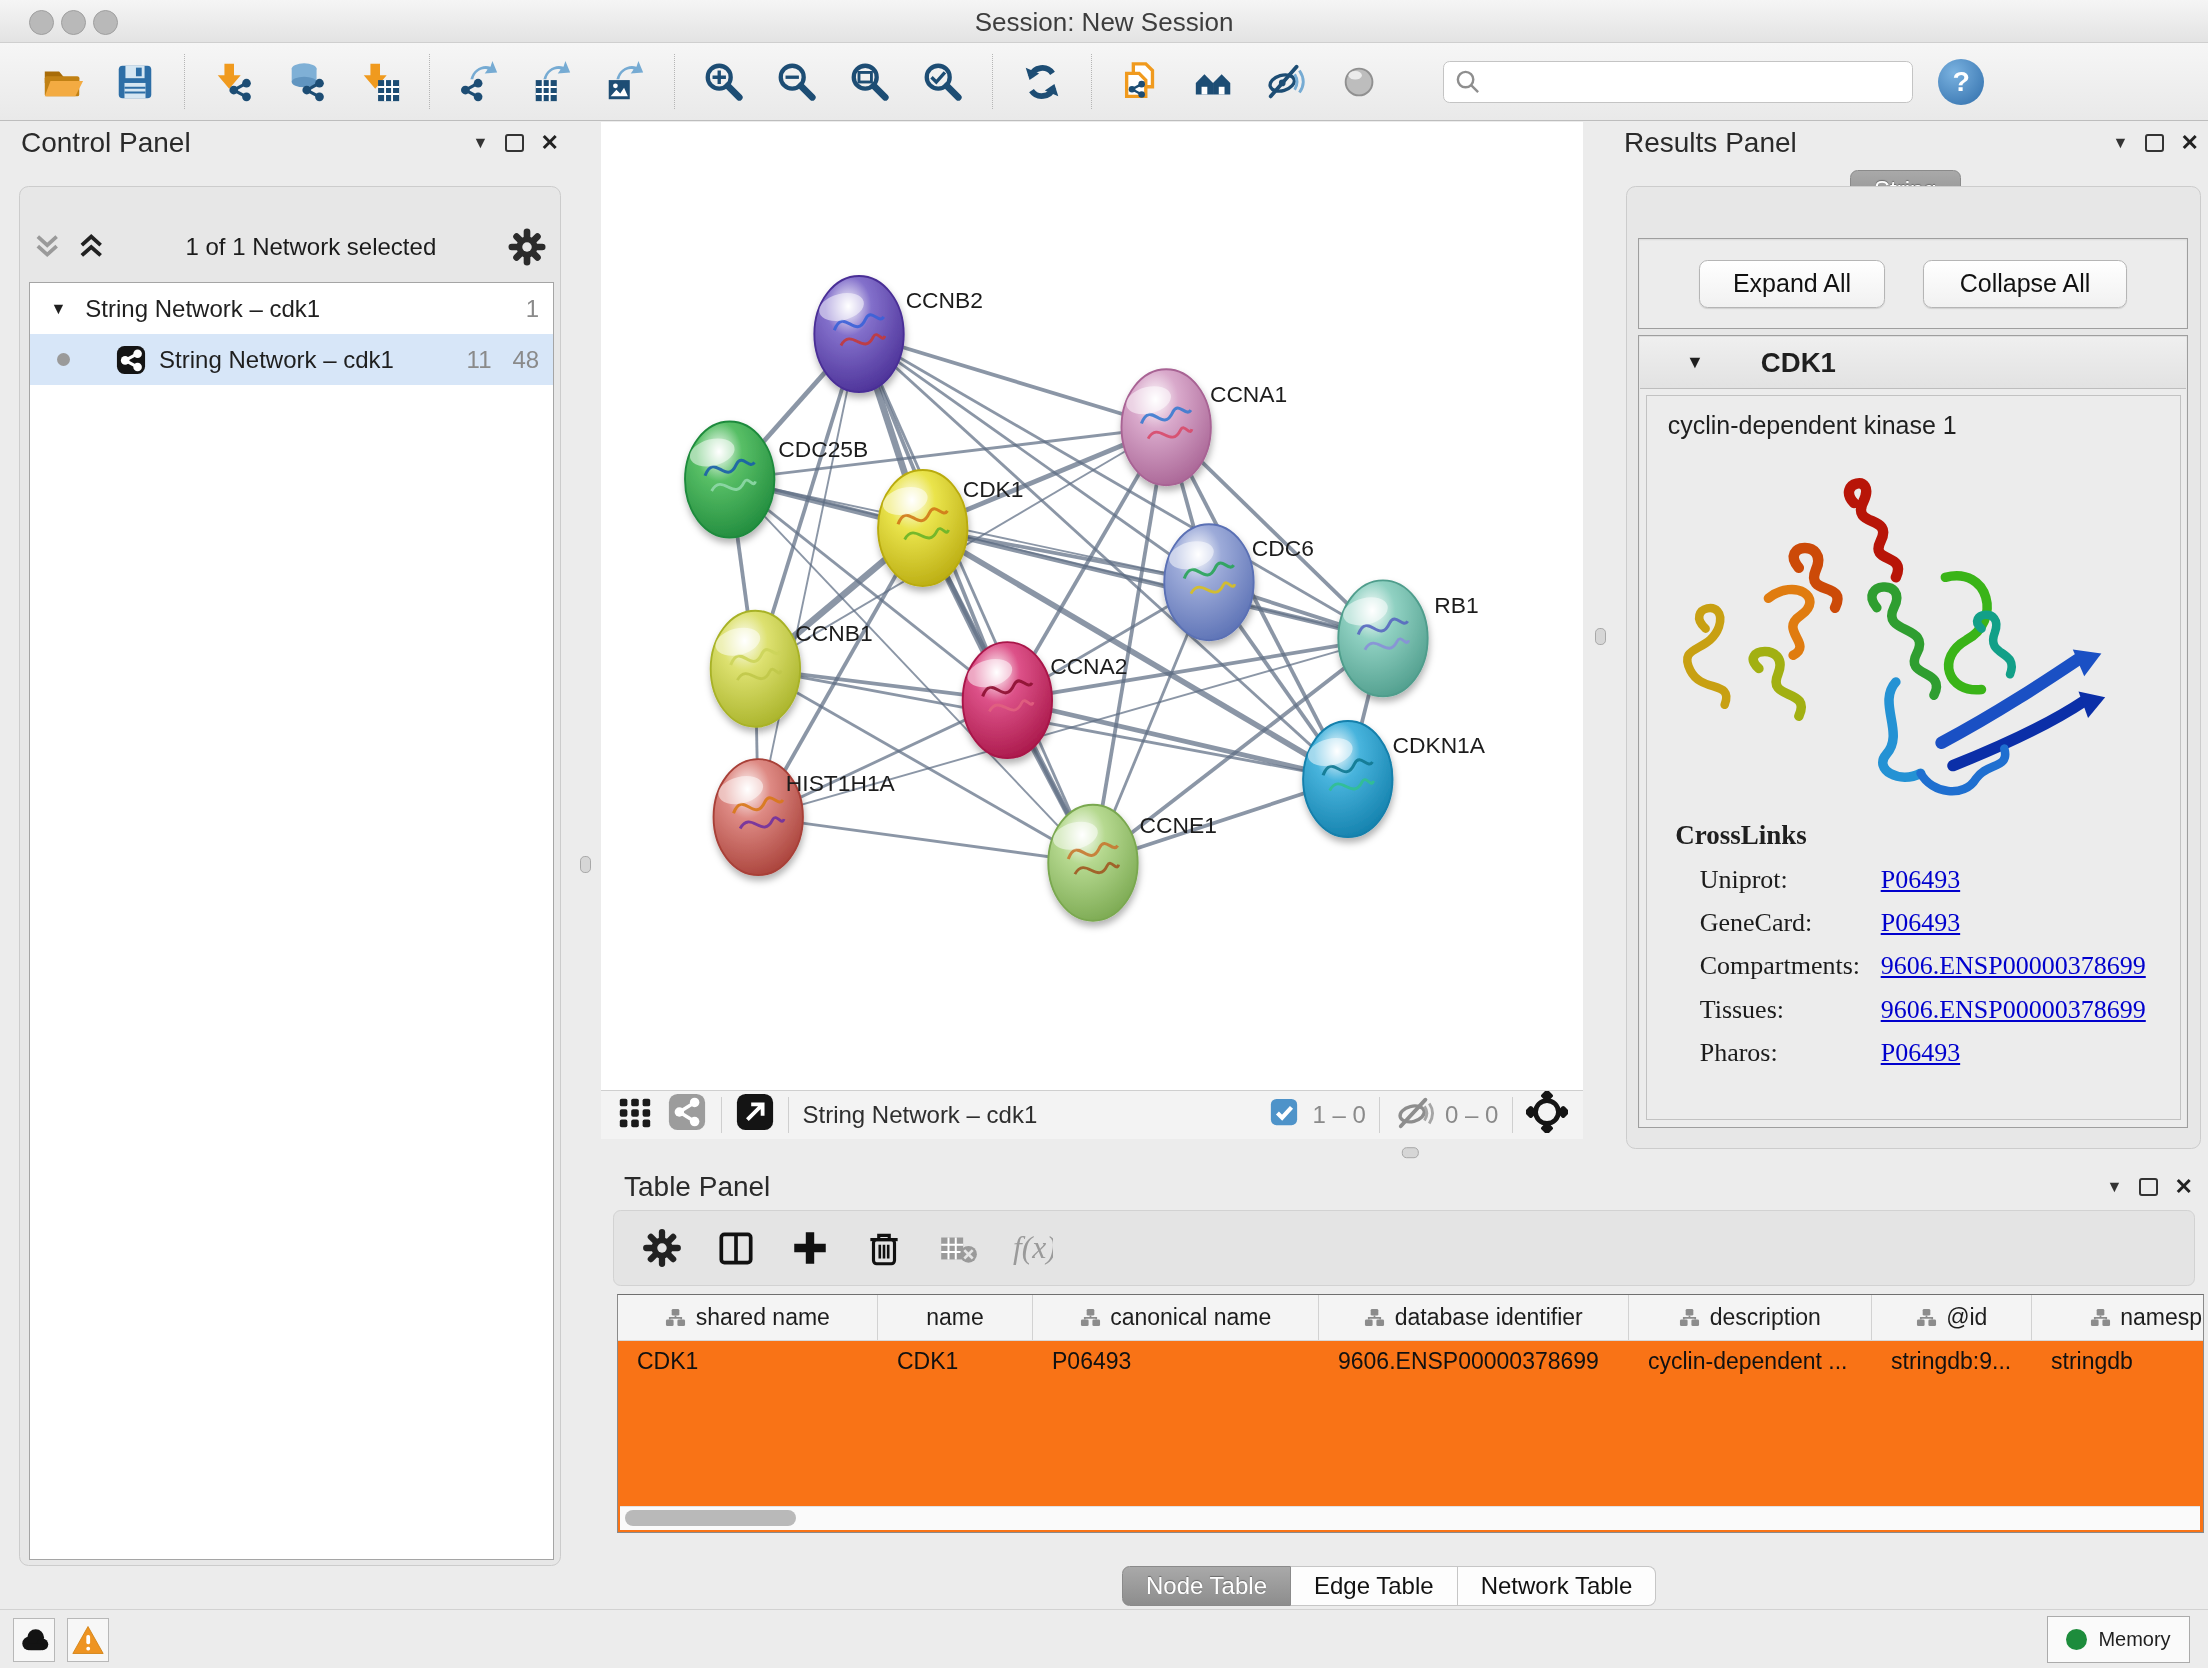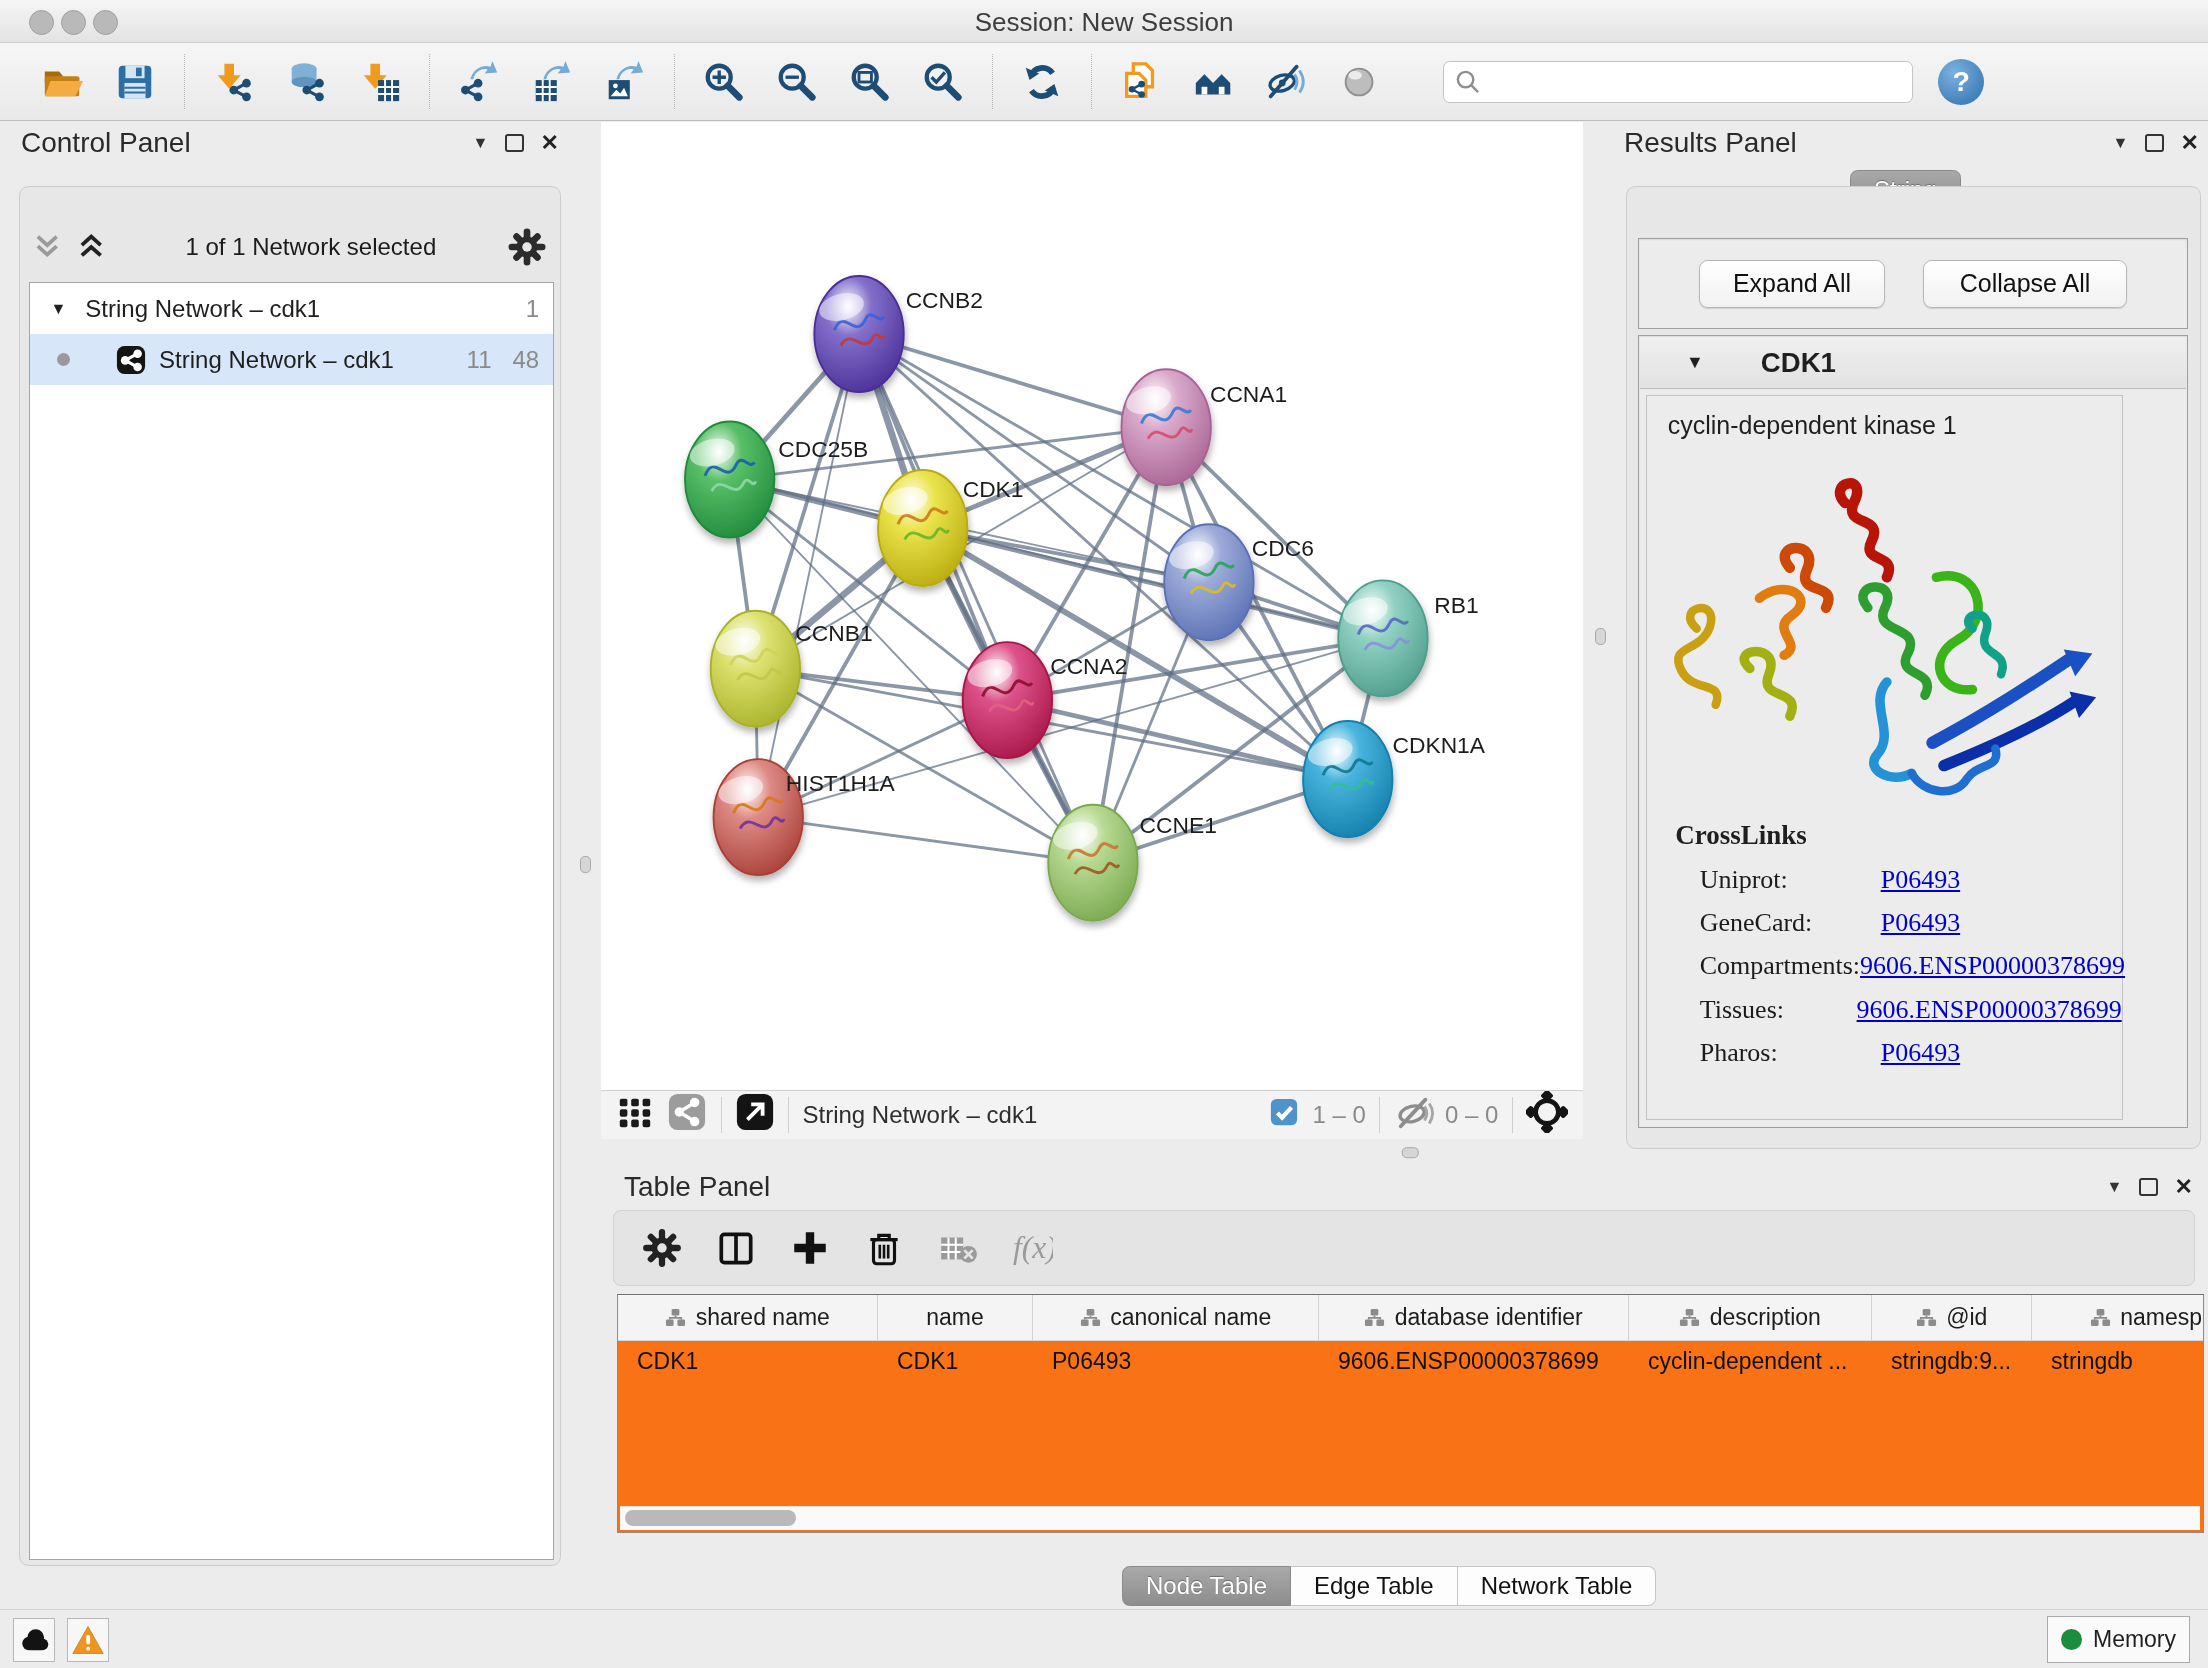--- a/index.html
+++ b/index.html
@@ -63,21 +63,21 @@
   .ns-sep{width:0;height:36px;border-left:1px solid #cfcfcf;margin:0 13.3px;}
   .gray-num{color:#8a8a8a;}
   
   #rp-header{left:1624px;top:126px;width:575px;height:34px;display:flex;align-items:center;justify-content:space-between;}
   #rp-tab{left:1850px;top:170px;}
   #rp-box{left:1626px;top:186px;width:573px;height:961px;}
   #rp-btnbox{left:1638px;top:238px;width:550px;height:91px;display:flex;align-items:center;justify-content:center;gap:38px;box-sizing:border-box;}
   #rp-scroll{left:1638px;top:335px;width:550px;height:793px;box-sizing:border-box;}
   #sec-header{position:absolute;left:1px;top:1px;width:546px;height:51px;background:linear-gradient(#efefef,#e2e2e2);
               border-bottom:1px solid #bdbdbd;display:flex;align-items:center;}
-  #sec-body{position:absolute;left:6.7px;top:59px;width:477px;height:725px;border:1px solid #c2c2c2;background:#ececec;box-sizing:border-box;}
+  #sec-body{position:absolute;left:6.7px;top:59px;width:535px;height:725px;border:1px solid #c2c2c2;background:#ececec;box-sizing:border-box;}
   .serif{font-family:"Liberation Serif",serif;}
   .xl-row{display:flex;font-size:26px;margin:13.3px 0 13.3px 53px;}
   .xl-row .lbl{width:181px;color:#1b1b1b;}
   .xl-row a{color:#0000cd;text-decoration:underline;}
   
   #tp-header{left:624px;top:1171px;width:1569px;height:32px;display:flex;align-items:center;justify-content:space-between;}
   #tp-toolbar{left:613px;top:1210px;width:1582px;height:76px;background:#e4e4e4;border:1px solid #d2d2d2;
               border-radius:7.6px;display:flex;align-items:center;gap:32px;padding:0 27px;box-sizing:border-box;}
   #tp-table{left:617px;top:1294px;width:1587px;height:239px;background:#f97316;border:1.9px solid #8a8a8a;
             border-top-color:#6f6f6f;overflow:hidden;box-sizing:border-box;}
@@ -89,21 +89,21 @@
       white-space:nowrap;overflow:hidden;}
   #hscroll{position:absolute;left:1.9px;bottom:1.9px;width:1580px;height:23px;background:#fafafa;border-top:1px solid #e2e2e2;}
   #hthumb{position:absolute;left:4.8px;top:2.9px;width:171px;height:16px;background:#b9b9b9;border-radius:8.6px;}
   #tp-tabs{left:1122px;top:1566px;}
   
   #bottom-bar{left:0;top:1609px;width:2208px;height:59px;border-top:1px solid #d2d2d2;background:#ececec;}
   .sb-btn{position:absolute;top:7.6px;width:40px;height:42px;background:#f7f7f7;border:1px solid #b8b8b8;
           display:flex;align-items:center;justify-content:center;cursor:pointer;}
   #memory-btn{position:absolute;top:5.7px;left:2047px;width:141px;height:45px;background:#fafafa;
               border:1px solid #ababab;display:flex;align-items:center;justify-content:center;gap:11px;
-              font-size:23px;cursor:pointer;}
+              font-size:20px;cursor:pointer;}
   #memory-btn .dot-g{width:21px;height:21px;border-radius:50%;background:#1d8c3c;}
 </style>
 </head>
 <body>
 
 <div id="app">
 
   <div id="titlebar" class="abs">
     <span class="tl" style="left:28.5px"></span>
     <span class="tl" style="left:61px"></span>

